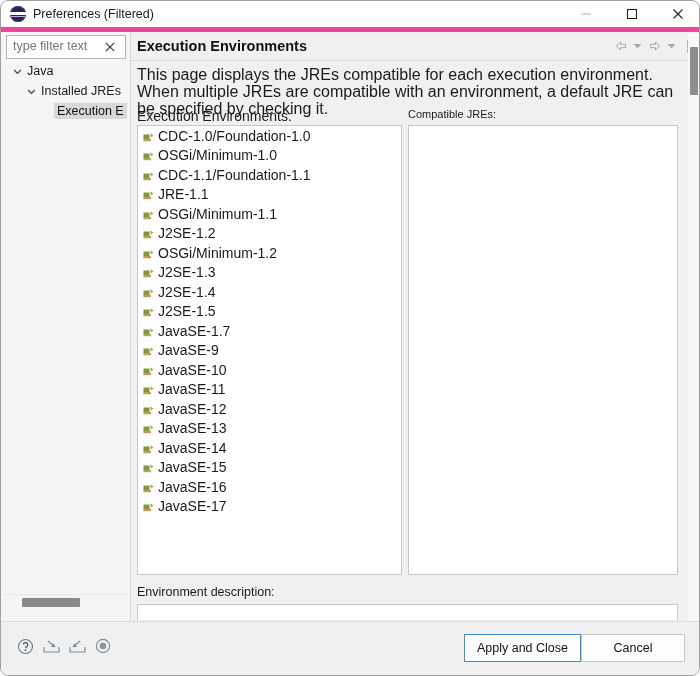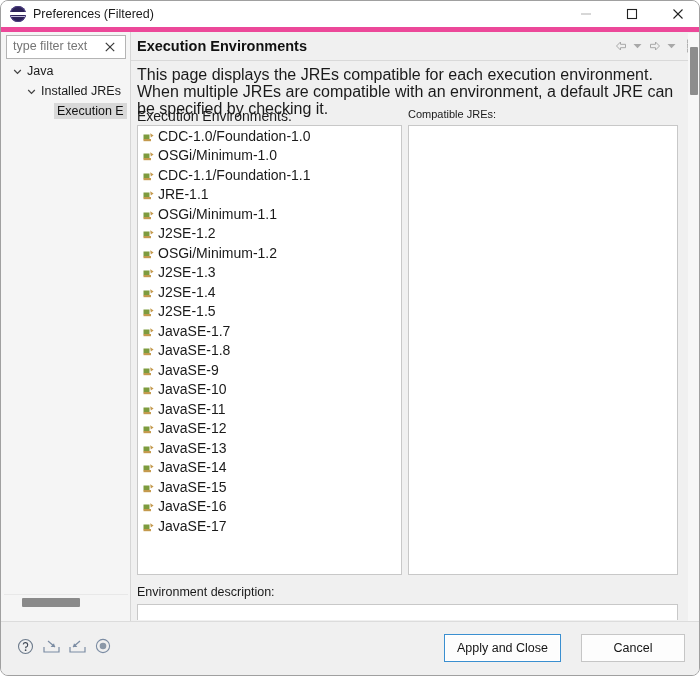--- a/index.html
+++ b/index.html
@@ -228,21 +228,21 @@
     border-top: 1px solid #dcdcdc;
   }
   #bottom-icons {
     position: absolute; left: 14px; top: 14px;
     display: flex; align-items: center; gap: 6px;
   }
   .bi { width: 20px; height: 20px; display: flex; align-items: center; justify-content: center; }
 
   #bottom-buttons {
     position: absolute; right: 14px; top: 12px;
-    display: flex; gap: 20px; align-items: flex-end;
+    display: flex; gap: 0; align-items: flex-end;
   }
   .dlg-btn {
     height: 28px; min-width: 104px;
     background: #fdfdfd;
     border: 1px solid #c6c6c6;
     font-family: "Liberation Sans", sans-serif;
     font-size: 12.5px; color: #151515;
     display: flex; align-items: center; justify-content: center;
     padding: 0 12px;
   }
@@ -456,28 +456,20 @@
               <path d="M7.2 2.2 L10.6 4.6 L7.8 6.6 Z" fill="#c49a4e"></path>
             </svg></span>
           <span>JavaSE-1.7</span>
         </div>
         <div class="ee-row">
           <span class="ee-icon"><svg width="12" height="12" viewBox="0 0 12 12">
               <rect x="0.5" y="3.5" width="6" height="5" fill="#7d9b3e"></rect>
               <rect x="0.5" y="8" width="7.5" height="2.2" fill="#c49a4e"></rect>
               <path d="M7.2 2.2 L10.6 4.6 L7.8 6.6 Z" fill="#c49a4e"></path>
             </svg></span>
-          <span>JavaSE-1.8</span>
-        </div>
-        <div class="ee-row">
-          <span class="ee-icon"><svg width="12" height="12" viewBox="0 0 12 12">
-              <rect x="0.5" y="3.5" width="6" height="5" fill="#7d9b3e"></rect>
-              <rect x="0.5" y="8" width="7.5" height="2.2" fill="#c49a4e"></rect>
-              <path d="M7.2 2.2 L10.6 4.6 L7.8 6.6 Z" fill="#c49a4e"></path>
-            </svg></span>
           <span>JavaSE-9</span>
         </div>
         <div class="ee-row">
           <span class="ee-icon"><svg width="12" height="12" viewBox="0 0 12 12">
               <rect x="0.5" y="3.5" width="6" height="5" fill="#7d9b3e"></rect>
               <rect x="0.5" y="8" width="7.5" height="2.2" fill="#c49a4e"></rect>
               <path d="M7.2 2.2 L10.6 4.6 L7.8 6.6 Z" fill="#c49a4e"></path>
             </svg></span>
           <span>JavaSE-10</span>
         </div>

